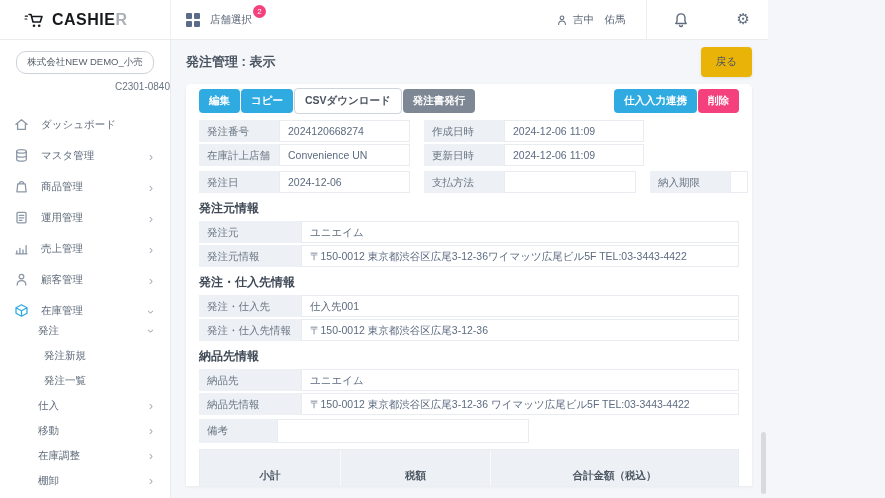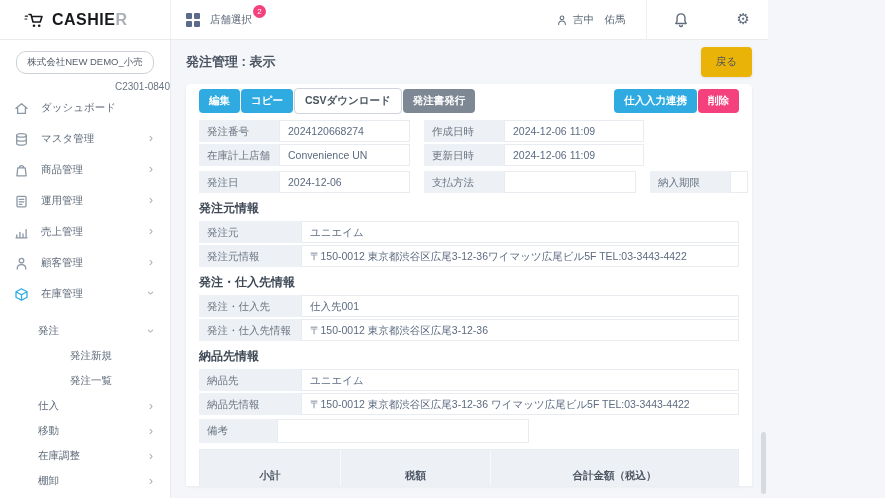--- a/index.html
+++ b/index.html
@@ -28,25 +28,25 @@
 
   
   .body-row { flex:1; display:flex; overflow:hidden; }
 
   
   .sidebar { width:171px; flex:0 0 171px; background:#fff; border-right:1px solid #e9ebef; overflow:hidden; }
   .company-box { margin:11px 16px 0; border:1px solid #ccd1d8; border-radius:10px; padding:4px 4px;
     font-size:9.5px; color:#555e69; text-align:center; white-space:nowrap; cursor:pointer; }
   .company-code { margin-top:7px; text-align:right; font-size:10px; color:#6a7482; }
   nav { margin-top:9px; }
-  .nav-item { height:31px; display:flex; align-items:flex-start; padding:0 14px; cursor:pointer; }
+  .nav-item { height:31px; display:flex; align-items:flex-end; padding:0 14px; cursor:pointer; }
   .nav-item .nicon { width:15px; height:15px; margin-right:12px; flex:0 0 15px; }
   .nav-item .nlabel { font-size:10.5px; color:#5f6b7a; }
   .nav-sub { height:25px; display:flex; align-items:center; padding:0 14px 0 38px; cursor:pointer; }
-  .nav-sub.lvl2 { padding-left:70px; }
+  .nav-sub.lvl2 { padding-left:44px; }
   .nav-sub .nlabel { font-size:10.5px; color:#5f6b7a; }
   .chev { margin-left:auto; color:#a3adb9; font-size:12px; line-height:1; width:10px; text-align:center; }
   .chev.right::after { content:"›"; }
   .chev.down::after { content:"›"; display:inline-block; transform:rotate(90deg); }
 
   
   .main { flex:1; background:#f4f6f9; padding:0 16px 0 15px; overflow:hidden; }
   .page-head { height:44px; display:flex; align-items:center; }
   .page-title { font-size:13px; font-weight:600; color:#4a5461; }
   .btn-back { margin-left:auto; background:#eab308; border:none; border-radius:4px; padding:8px 15px;

